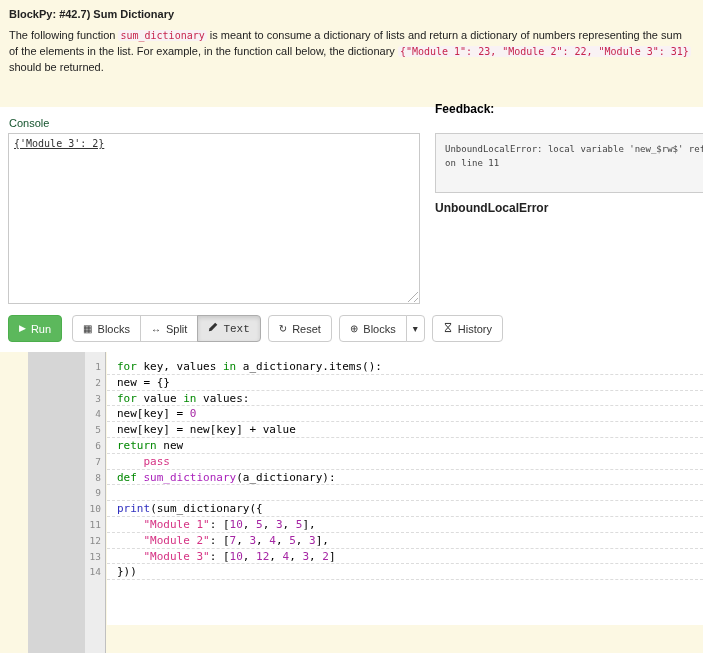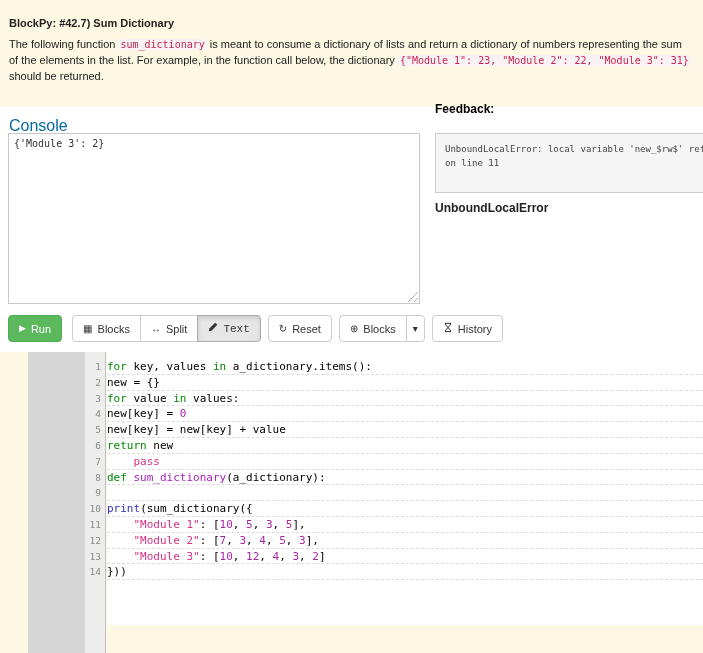--- a/index.html
+++ b/index.html
@@ -6,35 +6,35 @@
   html, body { margin: 0; padding: 0; }
   body {
     width: 703px; height: 653px; position: relative; overflow: hidden;
     font-family: "Liberation Sans", sans-serif; font-size: 11px; color: #333;
     background: #fff;
   }
 
   
   .header {
     position: absolute; left: 0; top: 0; width: 703px; height: 107px;
-    background: #fcf8e3; padding: 16px 9px; line-height: 1.45; color: #222;
+    background: #fcf8e3; padding: 7px 9px; line-height: 1.45; color: #222;
   }
   .title { font-weight: bold; margin-bottom: 5px; }
   .para { margin: 0 0 9px; }
   code.inline {
     font-family: "DejaVu Sans Mono", monospace; font-size: 10px;
     color: #c7254e; background: #f9f2f4; padding: 0 2px; border-radius: 3px;
   }
 
   
-  .console-label { position: absolute; left: 9px; top: 117px; font-size: 16px; color: #0369a1; }
+  .console-label { position: absolute; left: 9px; top: 117px; font-size: 11px; color: #14532d; }
   .console-box {
     position: absolute; left: 8px; top: 133px; width: 412px; height: 171px;
     background: #fff; border: 1px solid #c9c9c9; padding: 4px 5px;
-    font-family: "DejaVu Sans Mono", monospace; font-size: 10px; color: #333;
+    font-family: "DejaVu Sans Mono", monospace; font-size: 10px; color: #333; text-decoration: underline;
   }
   .grip {
     position: absolute; right: 1px; bottom: 1px; width: 13px; height: 13px;
     cursor: nwse-resize;
     background: repeating-linear-gradient(135deg, transparent 0 3px, #b0b0b0 3px 4px);
     clip-path: polygon(100% 0, 100% 100%, 0 100%);
   }
 
   
   .feedback-label { position: absolute; left: 435px; top: 102px; font-size: 12px; font-weight: bold; color: #000000; }
@@ -76,21 +76,21 @@
     height: 15.8px; line-height: 15.8px; font-family: "DejaVu Sans Mono", monospace;
     font-size: 9.5px; color: #8a8a8a; text-align: right; padding-right: 4px;
   }
   .code-area {
     position: absolute; left: 107px; top: 0; width: 596px; height: 273px;
     background: #fff; padding-top: 7px; cursor: text; overflow: hidden;
   }
   .code-line {
     height: 15.8px; line-height: 15.2px; font-family: "DejaVu Sans Mono", monospace;
     font-size: 11px; white-space: pre; border-bottom: 1px dashed #dcdcdc; color: #000;
-    padding-left: 0;
+    padding-left: 10px;
   }
   .tok-kw  { color: #008800; }
   .tok-kw2 { color: #d63384; }
   .tok-str { color: #d63384; }
   .tok-num { color: #a626a4; }
   .tok-bi  { color: #2f2fbf; }
   .tok-def { color: #aa22bb; }
   .tok-pl  { color: #000; }
 </style>
 </head>

